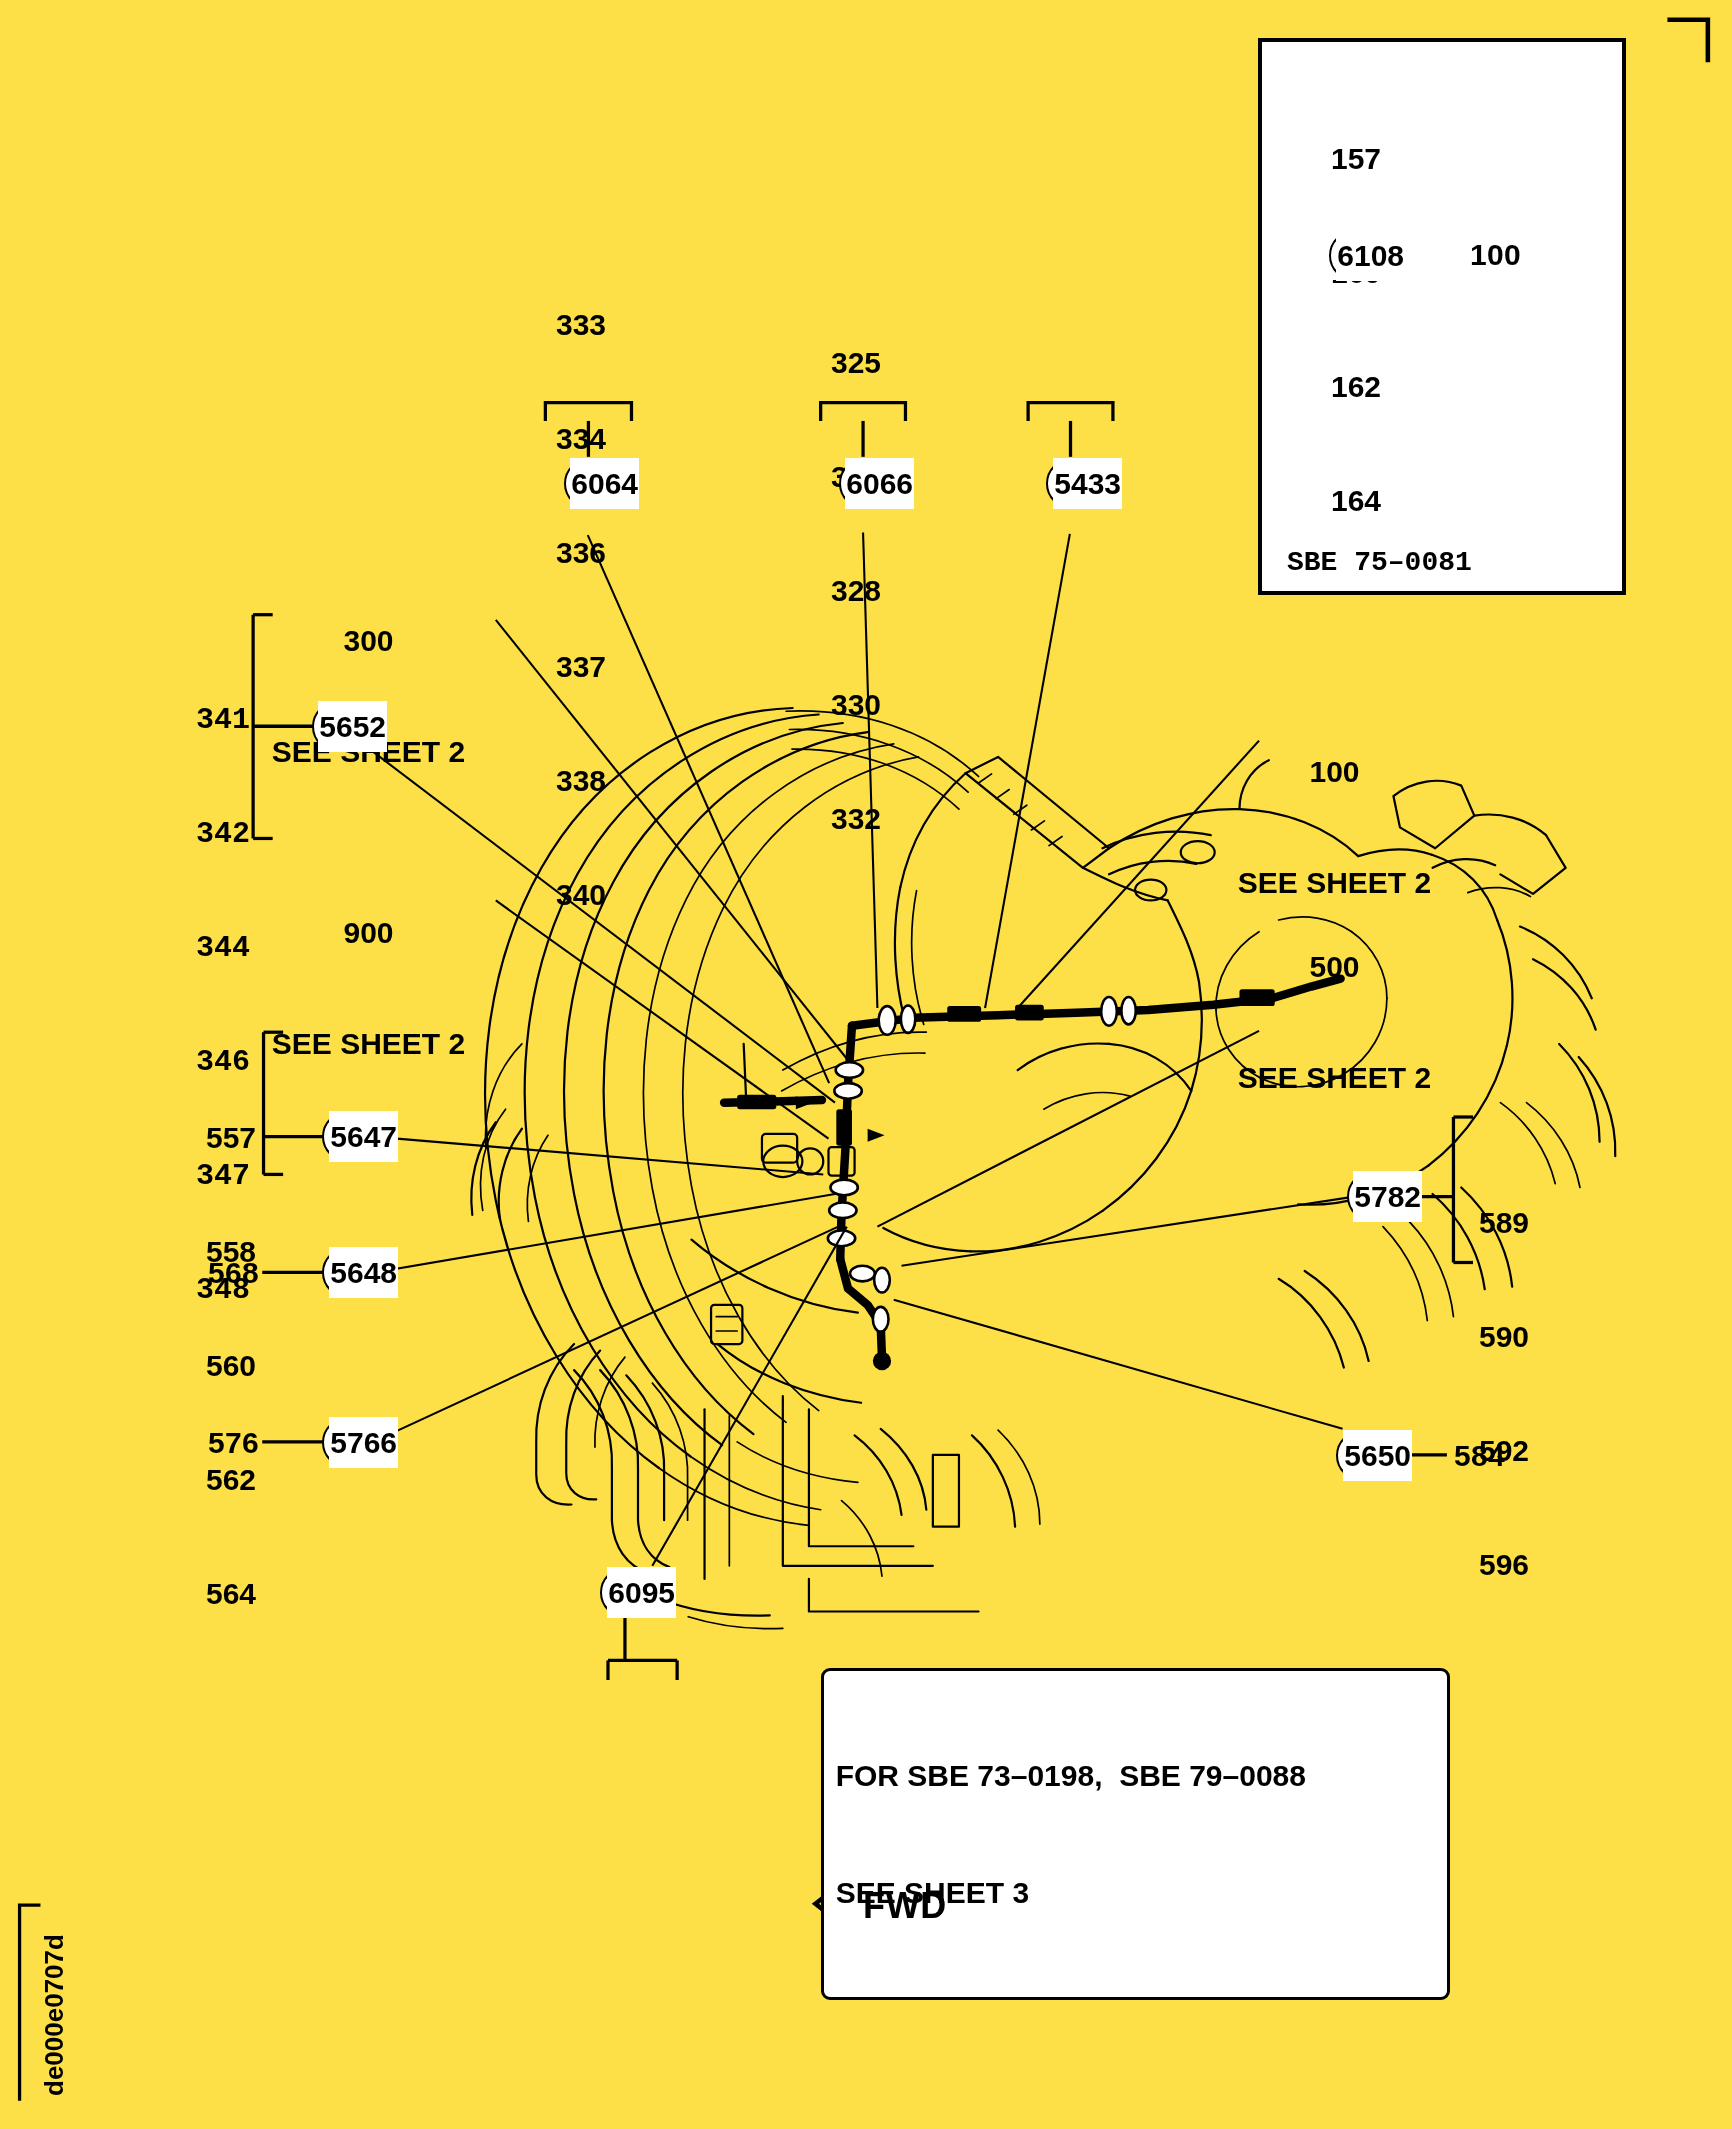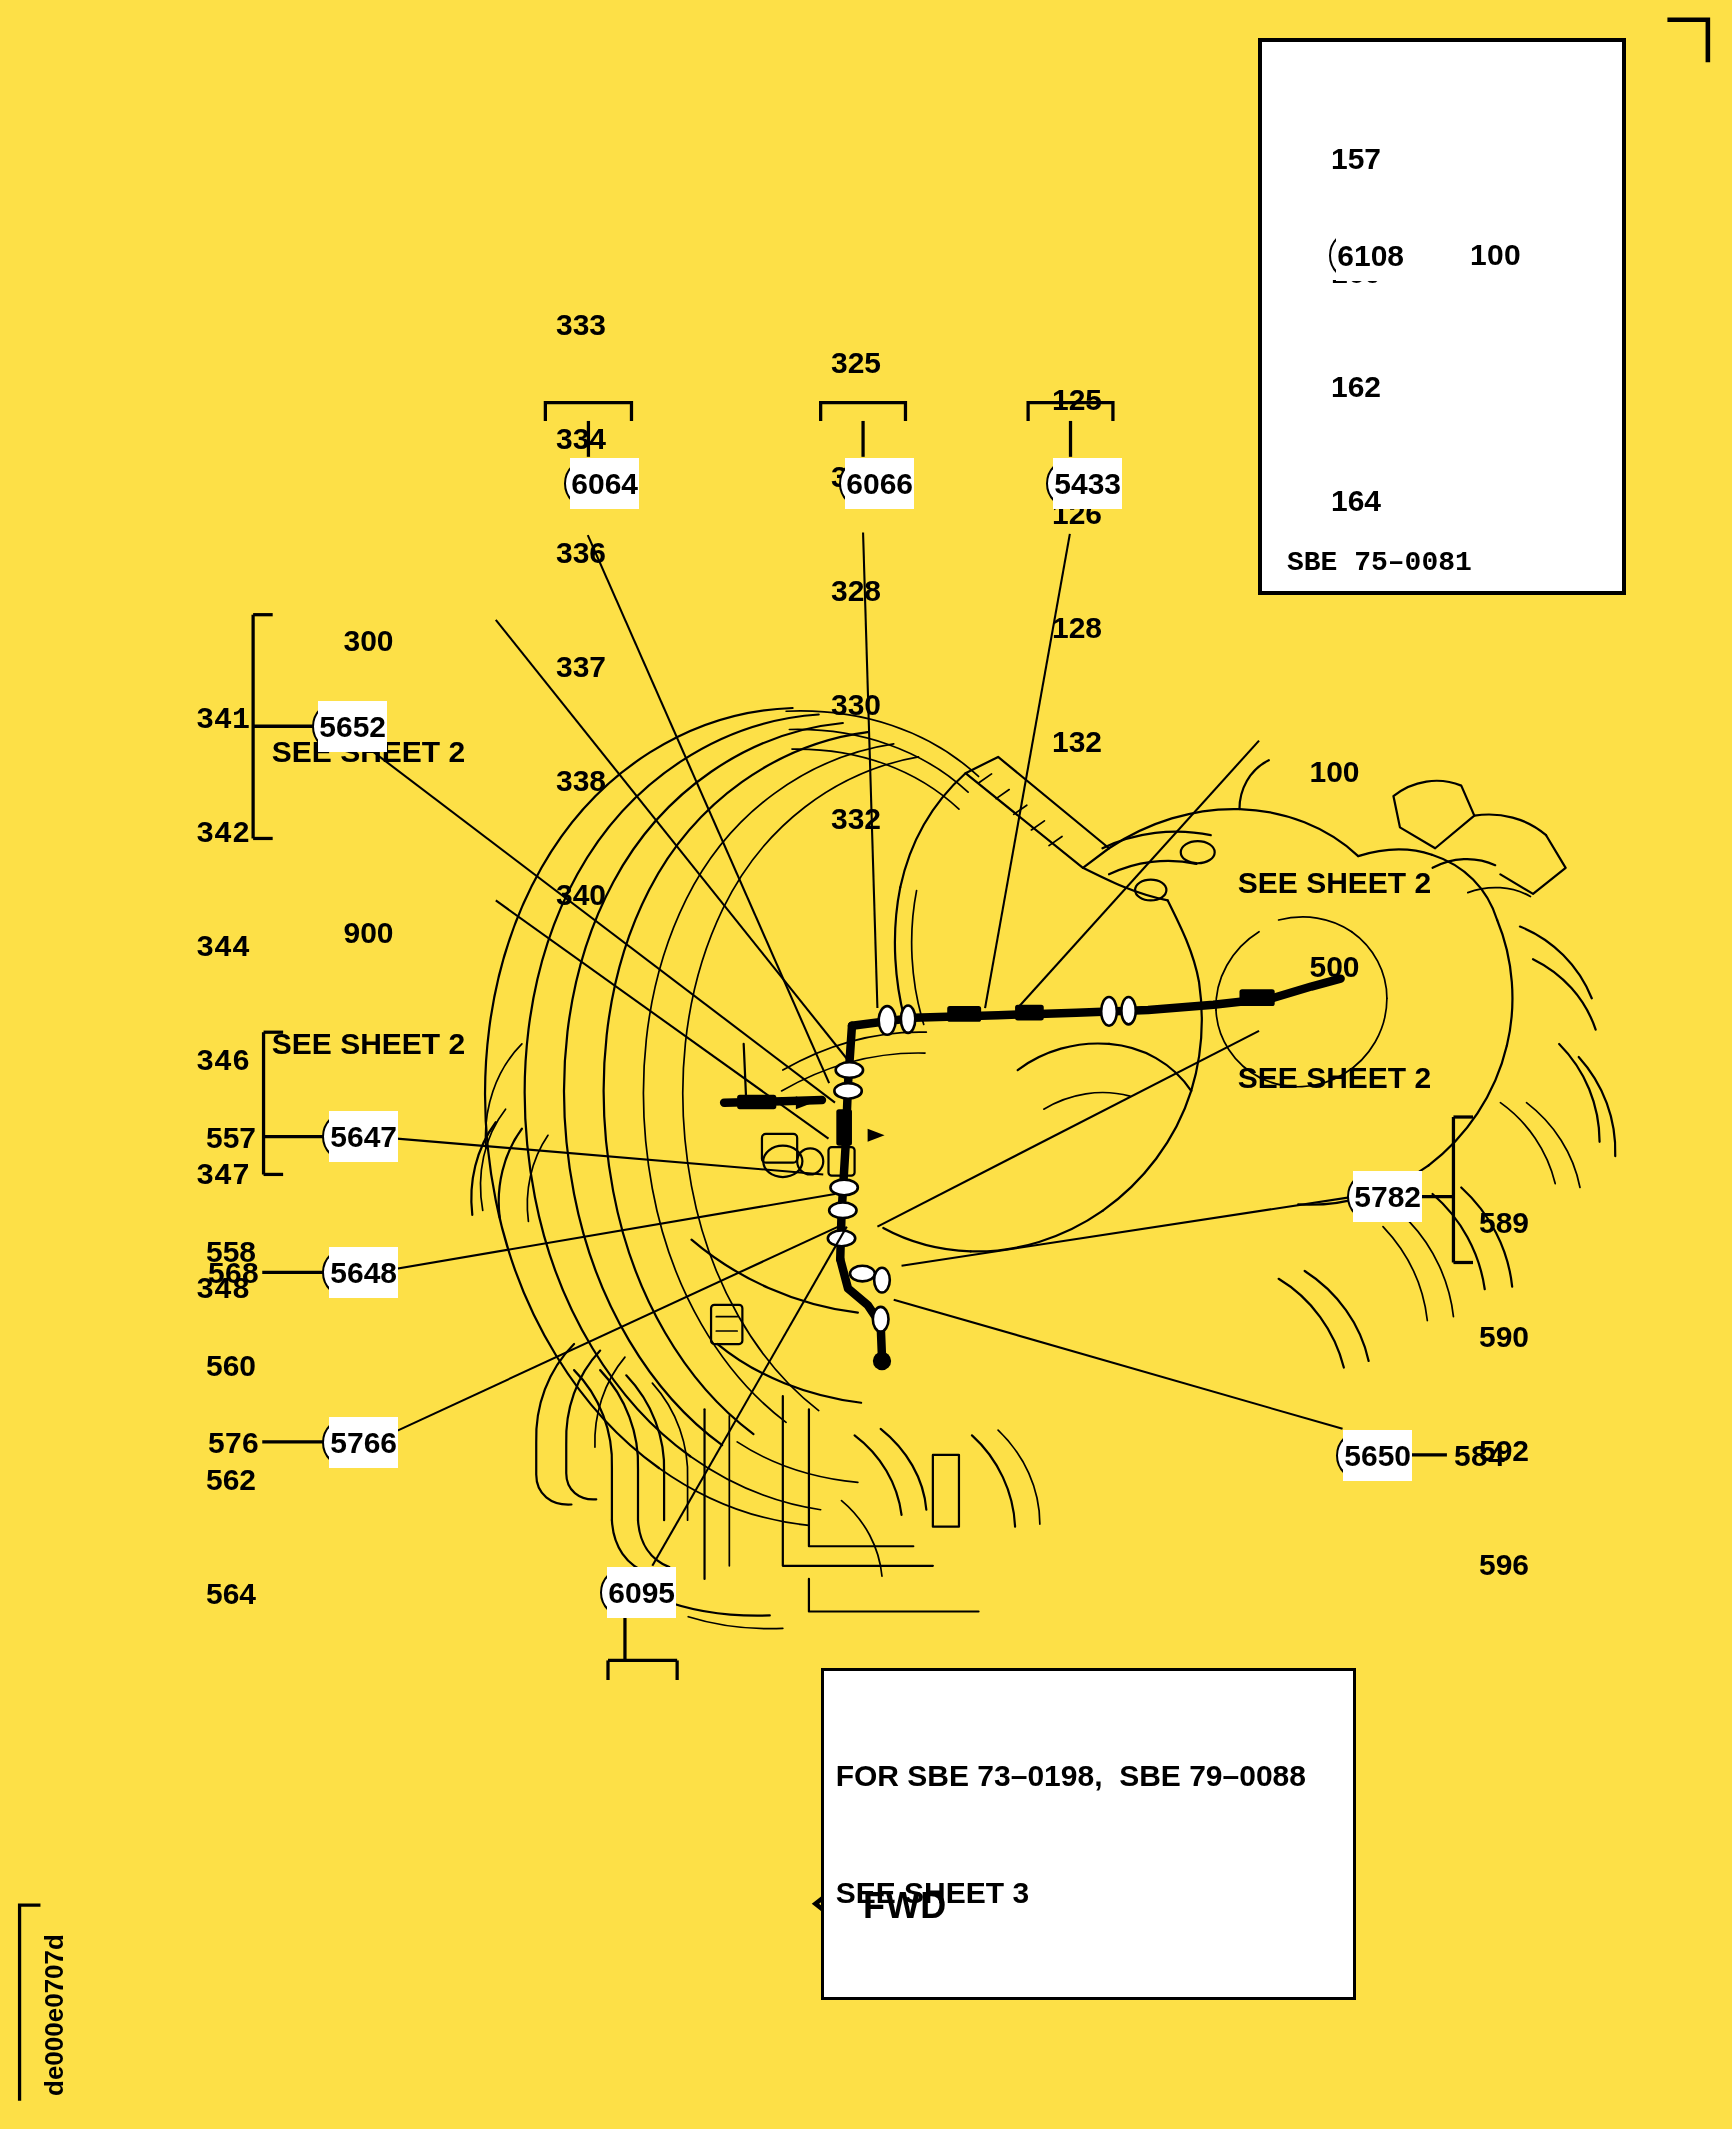--- a/index.html
+++ b/index.html
@@ -456,26 +456,20 @@
   <div class="num-stack" style="left:831px; top:268px;">
     <div>325</div>
     <div>326</div>
     <div>328</div>
     <div>330</div>
     <div>332</div>
   </div>
   <div class="bubble" style="left:839px; top:458px;"></div>
   <div class="bubble-label" style="left:845px; top:458px;">6066</div>
 
-  <div class="num-stack" style="left:1052px; top:305px;">
-    <div>125</div>
-    <div>126</div>
-    <div>128</div>
-    <div>132</div>
-  </div>
   <div class="bubble" style="left:1046px; top:458px;"></div>
   <div class="bubble-label" style="left:1053px; top:458px;">5433</div>
 
   <div class="sheetref" style="left:228px; top:548px; width:281px;">
     <div>300</div>
     <div>SEE SHEET 2</div>
   </div>
 
   <div class="num-stack" style="left:196px; top:625px;font-family:Liberation Mono, monospace;">
     <div>341</div>
@@ -530,21 +524,21 @@
     <div>596</div>
   </div>
 
   <div class="bubble" style="left:1336px; top:1430px;"></div>
   <div class="bubble-label" style="left:1343px; top:1430px;">5650</div>
   <div class="num" style="position:absolute; left:1454px; top:1437px;">584</div>
 
   <div class="bubble" style="left:600px; top:1567px;"></div>
   <div class="bubble-label" style="left:607px; top:1567px;">6095</div>
 
-  <div class="notebox" style="left:821px; top:1668px; width:535px;">
+  <div class="notebox" style="left:821px; top:1668px; width:629px;border-radius:9px;">
     <div>FOR SBE 73–0198,  SBE 79–0088</div>
     <div>SEE SHEET 3</div>
   </div>
 
   <div class="fwd-text" style="left:863px; top:1885px;">FWD</div>
 
   <div class="vert-id" style="left:39px; top:2096px;">de000e0707d</div>
 
 </div>
 

